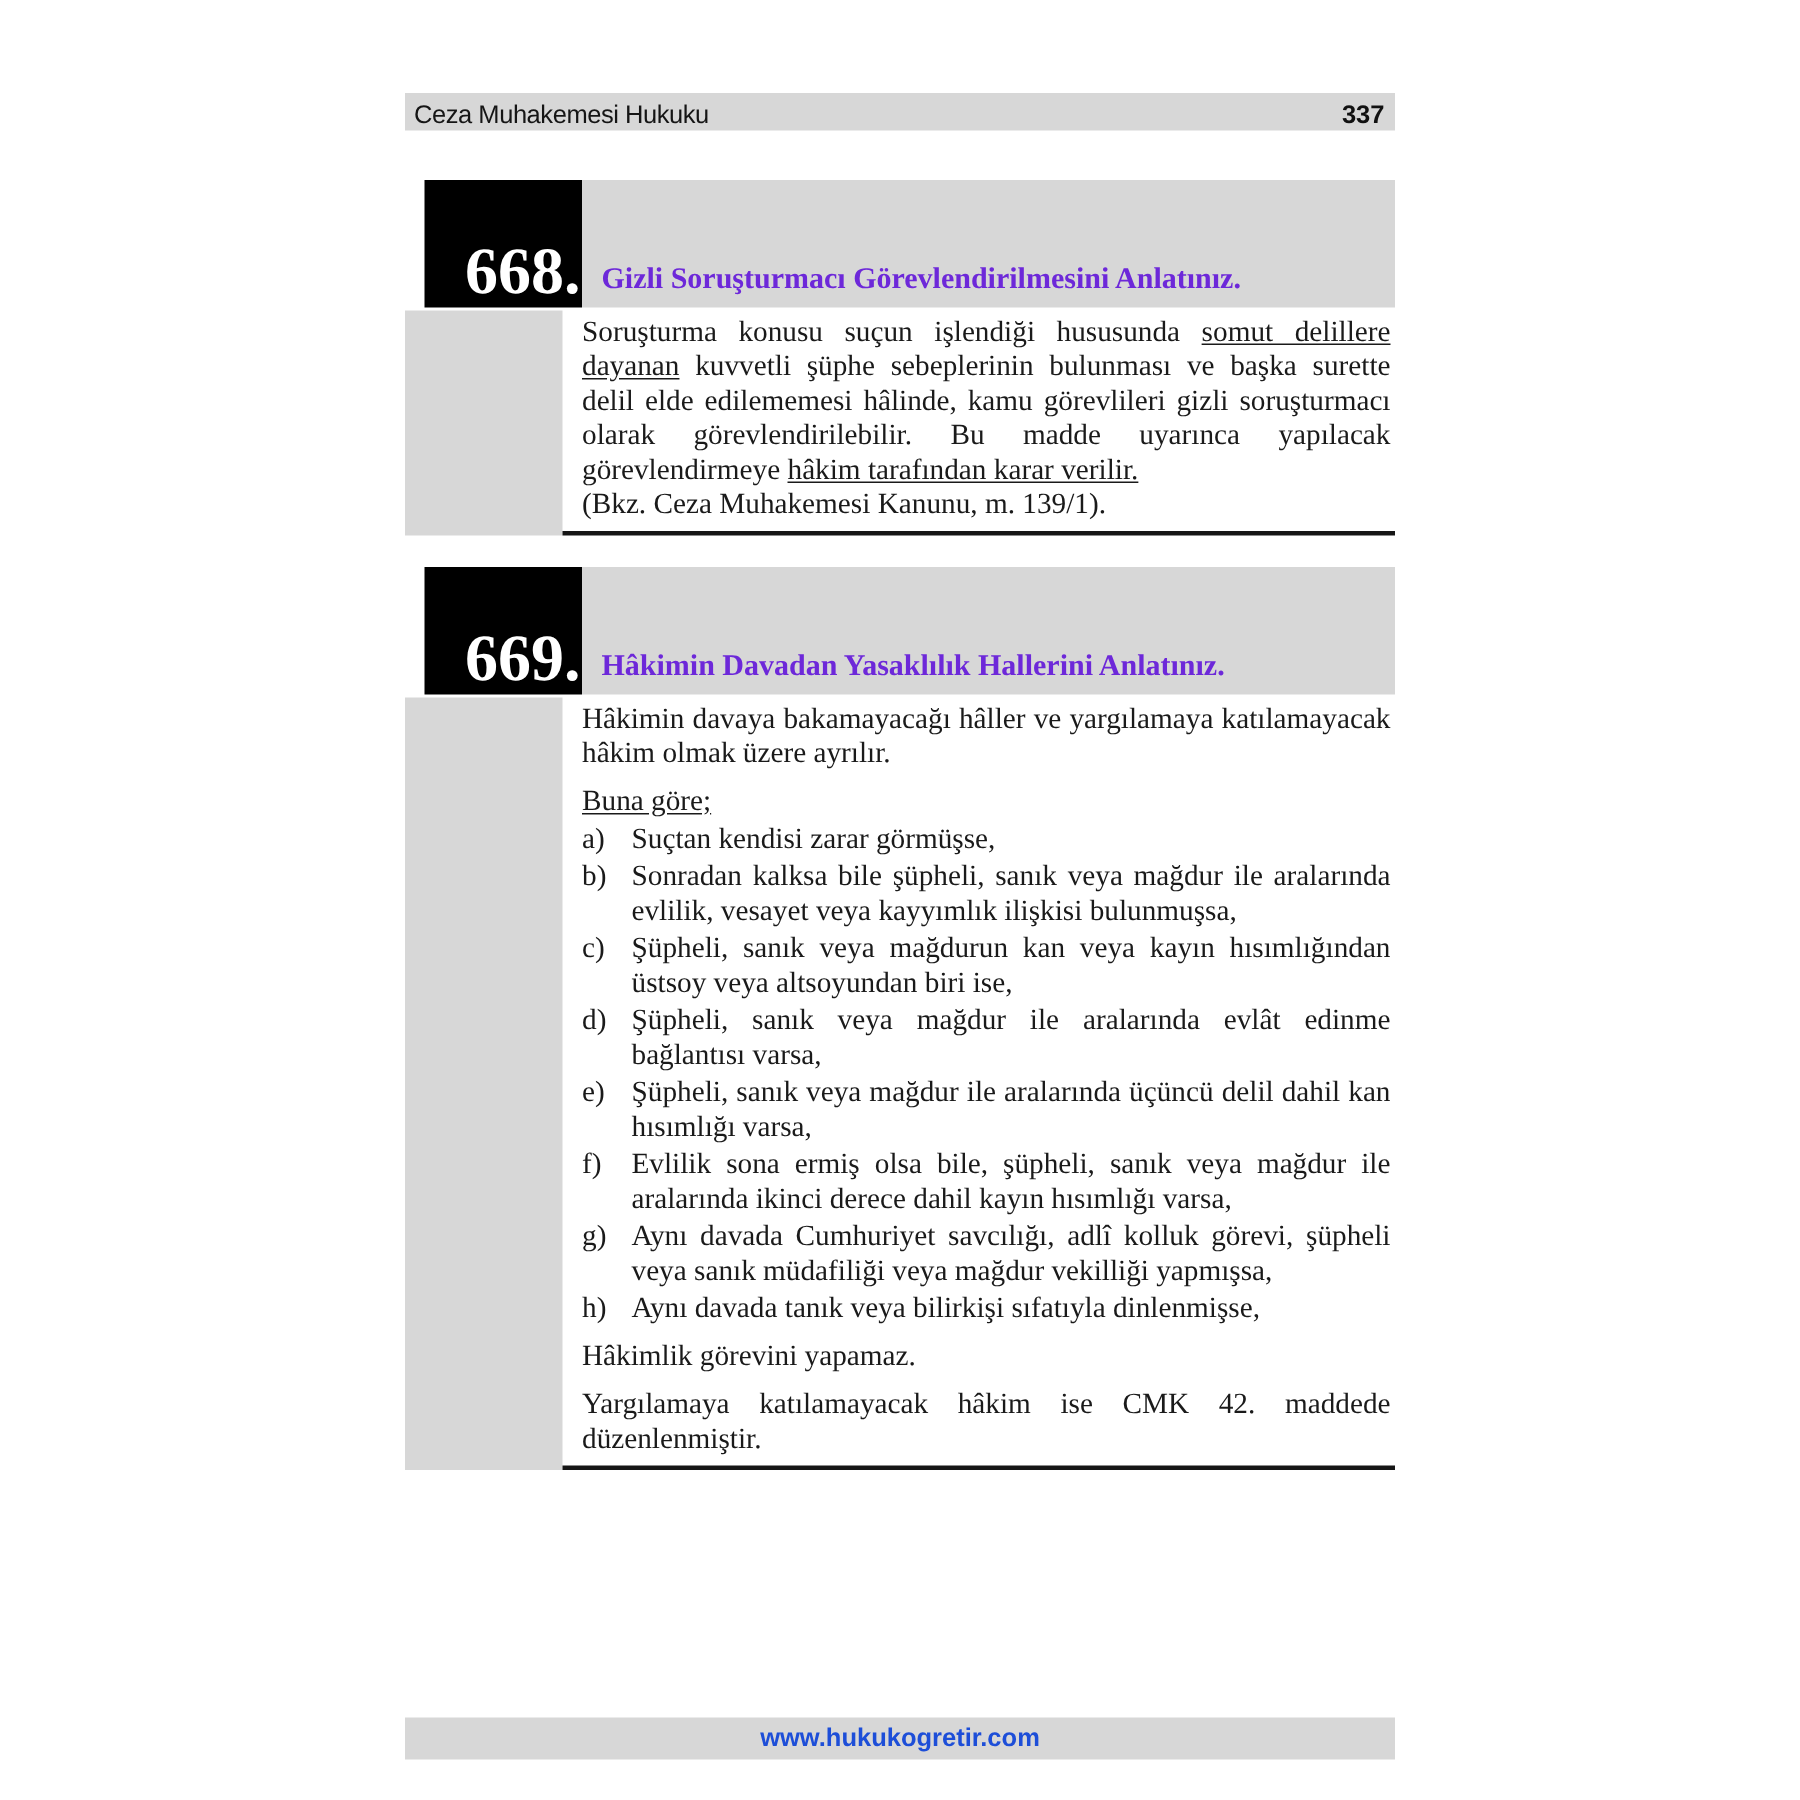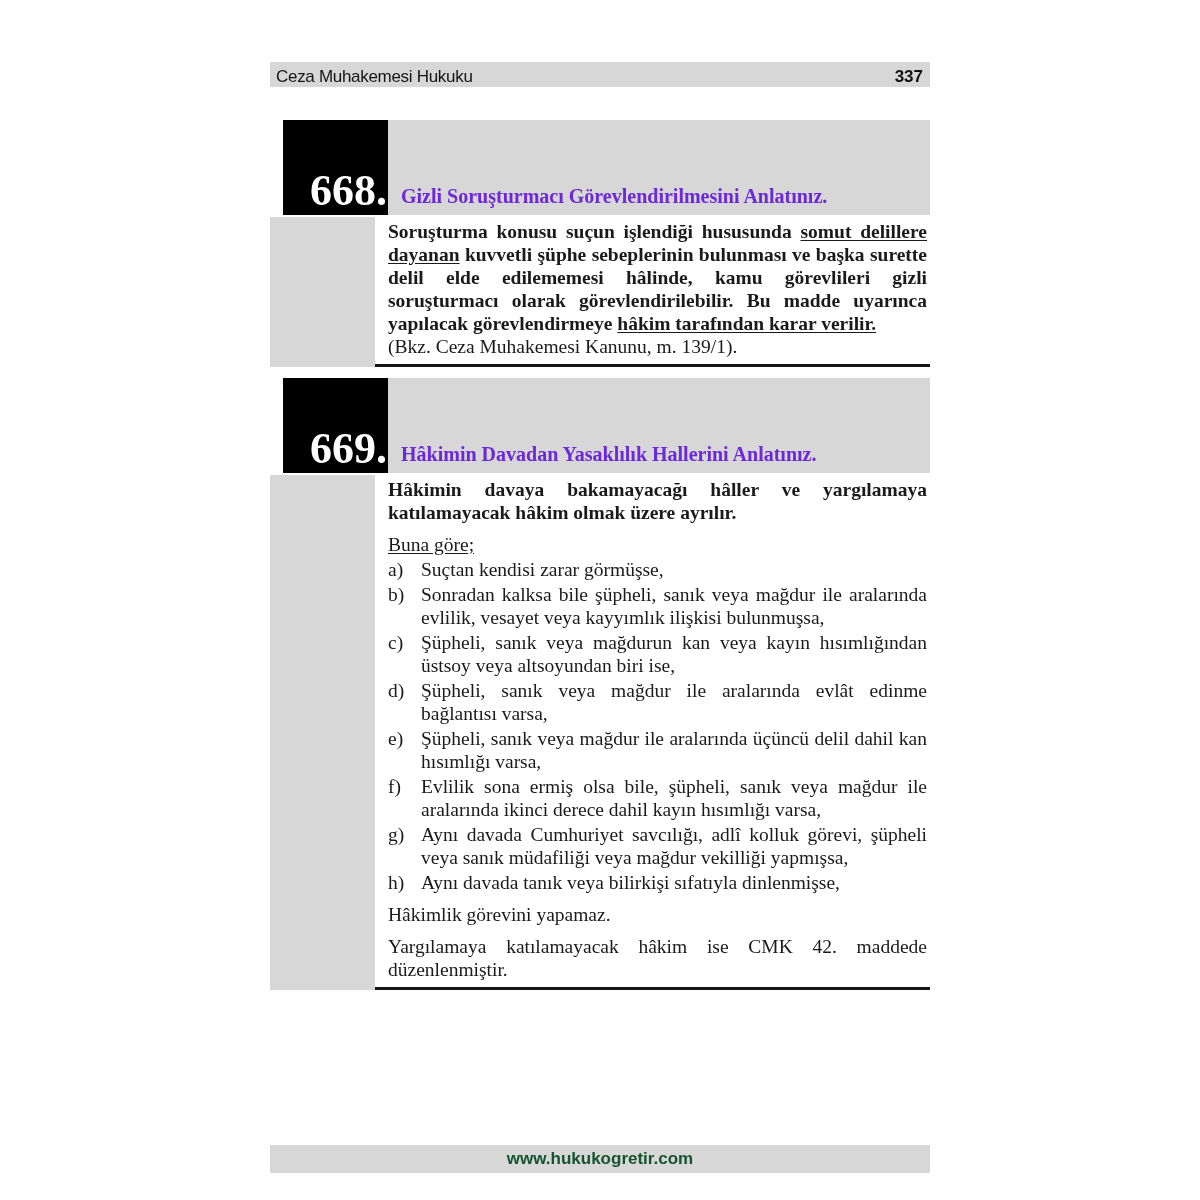--- a/index.html
+++ b/index.html
@@ -18,21 +18,21 @@
     box-sizing:border-box; padding:0 7px 0 6px;
     font-family:"Liberation Sans", sans-serif; font-size:17px;
   }
   .header-title { color:#151515; letter-spacing:-0.3px; }
   .header-page { font-weight:bold; color:#111;margin-top:19px; }
 
   .qblock { position:absolute; left:270px; width:660px; }
   .qblock.q1 { top:120px; }
   .qblock.q2 { top:378px; }
 
-  .qhead { display:flex; height:95px; margin-bottom:2px;padding-left:13px; }
+  .qhead { display:flex; height:85px; margin-bottom:2px;padding-left:13px; }
   .qnum {
     width:105px; flex:0 0 105px; background:#000000;
     display:flex; align-items:flex-end; justify-content:flex-end;
     box-sizing:border-box; padding:0 1px 2px 0;
     color:#ffffff; font-size:44px; font-weight:bold; line-height:1;
     font-family:"Liberation Serif", serif;
   }
   .qtitle {
     flex:1; background:#d7d7d7;
     display:flex; align-items:flex-end;
@@ -43,31 +43,31 @@
   .qside { width:105px; flex:0 0 105px; background:#d7d7d7; }
   .qanswer {
     flex:1; box-sizing:border-box;
     border-bottom:3px solid #161616;
     padding:3px 3px 6px 13px;
     font-size:19.5px; line-height:23px; text-align:justify;
   }
   .ans-p { margin-top:9px; }
   .ans-p.tight { margin-top:0; }
   .ans-li { margin-top:2px; display:flex; }
-  .qanswer > :first-child { margin-top:0;font-weight:bold; }
+  .qanswer > :first-child { margin-top:0; }
   .li-marker { flex:0 0 33px; text-align:left; }
   .li-body { flex:1; text-align:justify; }
   .u { text-decoration:underline; text-underline-offset:2px; }
 
   .footer-bar {
     position:absolute; left:270px; top:1145px; width:660px; height:28px;
     background:#d7d7d7;
     display:flex; align-items:center; justify-content:center;
     font-family:"Liberation Sans", sans-serif; font-size:17px; font-weight:bold;
-    color:#14532d;
+    color:#1d4ed8;
   }
 </style>
 </head>
 <body>
 
 <div class="page">
 
   <div class="header-bar">
     <span class="header-title">Ceza Muhakemesi Hukuku</span>
     <span class="header-page">337</span>

